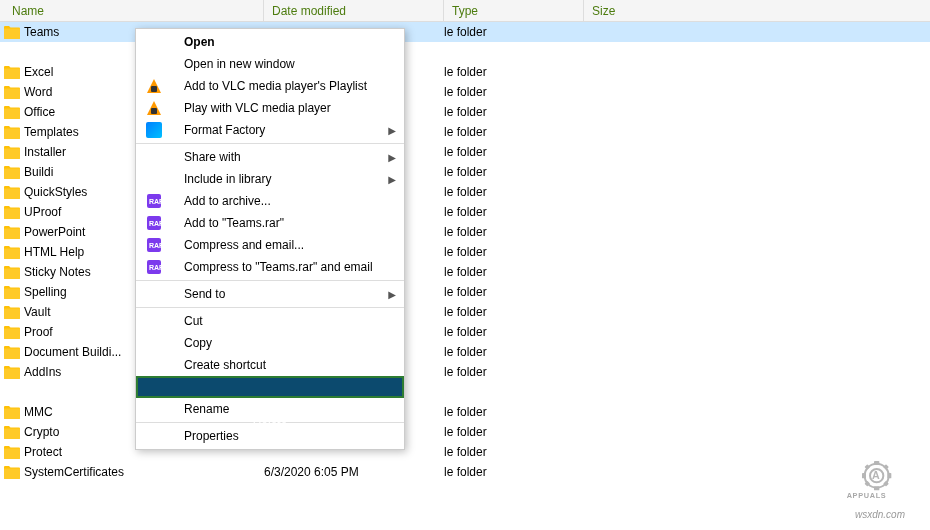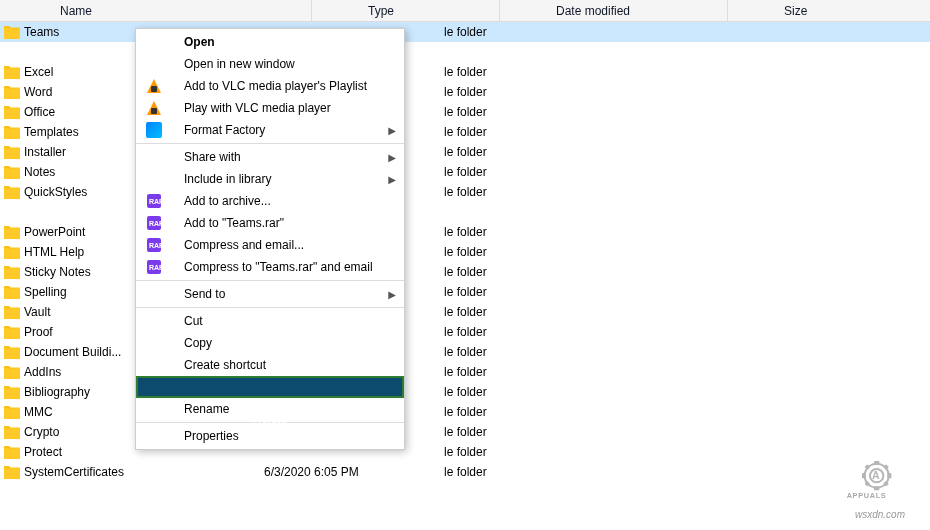--- a/index.html
+++ b/index.html
@@ -25,28 +25,27 @@
     .column-headers {
       display: flex;
       background: #f5f5f5;
       border-bottom: 1px solid #ddd;
       height: 22px;
       align-items: center;
       padding-left: 4px;
     }
 
     .col-header {
-      color: #0f172a;
+      color: #4d7c0f;
       font-size: 12px;
       padding: 0 8px;
       border-right: 1px solid #ddd;
       height: 100%;
       display: flex;
       align-items: center;
-      margin-left: 48px;
     }
 
     .col-name { width: 260px; }
     .col-date { width: 180px; }
     .col-type { width: 140px; }
     .col-size { width: 100px; border-right: none; }
 
     
     .file-list {
       overflow-y: auto;
@@ -184,22 +183,22 @@
       background: #ddd;
       margin: 2px 0;
     }
   </style>
 </head>
 <body>
 
 <div class="explorer-window">
   <div class="column-headers">
     <div class="col-header col-name">Name</div>
+    <div class="col-header col-date">Date modified</div>
     <div class="col-header col-type">Type</div>
-    <div class="col-header col-date">Date modified</div>
     <div class="col-header col-size">Size</div>
   </div>
 
   <div class="file-list" id="file-list">
   <div class="file-row selected">
         <div class="col-name">
           <span class="folder-icon"><svg viewBox="0 0 16 14" xmlns="http://www.w3.org/2000/svg">
     <path d="M0 2 Q0 1 1 1 L5 1 L6.5 2.5 L15 2.5 Q16 2.5 16 3.5 L16 13 Q16 14 15 14 L1 14 Q0 14 0 13 Z" fill="#ffc107"></path>
     <path d="M0 3.5 L16 3.5 L16 13 Q16 14 15 14 L1 14 Q0 14 0 13 Z" fill="#ffca28"></path>
   </svg></span>
@@ -273,39 +272,46 @@
         <div class="col-date"></div>
         <div class="col-type">le folder</div>
         <div class="col-size"></div>
       </div>
       <div class="file-row">
         <div class="col-name">
           <span class="folder-icon"><svg viewBox="0 0 16 14" xmlns="http://www.w3.org/2000/svg">
     <path d="M0 2 Q0 1 1 1 L5 1 L6.5 2.5 L15 2.5 Q16 2.5 16 3.5 L16 13 Q16 14 15 14 L1 14 Q0 14 0 13 Z" fill="#ffc107"></path>
     <path d="M0 3.5 L16 3.5 L16 13 Q16 14 15 14 L1 14 Q0 14 0 13 Z" fill="#ffca28"></path>
   </svg></span>
-          <span>Notes</span>
+          <span>Buildi</span>
         </div>
         <div class="col-date"></div>
         <div class="col-type">le folder</div>
         <div class="col-size"></div>
       </div>
       <div class="file-row">
         <div class="col-name">
           <span class="folder-icon"><svg viewBox="0 0 16 14" xmlns="http://www.w3.org/2000/svg">
     <path d="M0 2 Q0 1 1 1 L5 1 L6.5 2.5 L15 2.5 Q16 2.5 16 3.5 L16 13 Q16 14 15 14 L1 14 Q0 14 0 13 Z" fill="#ffc107"></path>
     <path d="M0 3.5 L16 3.5 L16 13 Q16 14 15 14 L1 14 Q0 14 0 13 Z" fill="#ffca28"></path>
   </svg></span>
           <span>QuickStyles</span>
         </div>
         <div class="col-date"></div>
         <div class="col-type">le folder</div>
         <div class="col-size"></div>
       </div>
       <div class="file-row">
+        <div class="col-name">
+          <span class="folder-icon"><svg viewBox="0 0 16 14" xmlns="http://www.w3.org/2000/svg">
+    <path d="M0 2 Q0 1 1 1 L5 1 L6.5 2.5 L15 2.5 Q16 2.5 16 3.5 L16 13 Q16 14 15 14 L1 14 Q0 14 0 13 Z" fill="#ffc107"></path>
+    <path d="M0 3.5 L16 3.5 L16 13 Q16 14 15 14 L1 14 Q0 14 0 13 Z" fill="#ffca28"></path>
+  </svg></span>
+          <span>UProof</span>
+        </div>
         <div class="col-date"></div>
         <div class="col-type">le folder</div>
         <div class="col-size"></div>
       </div>
       <div class="file-row">
         <div class="col-name">
           <span class="folder-icon"><svg viewBox="0 0 16 14" xmlns="http://www.w3.org/2000/svg">
     <path d="M0 2 Q0 1 1 1 L5 1 L6.5 2.5 L15 2.5 Q16 2.5 16 3.5 L16 13 Q16 14 15 14 L1 14 Q0 14 0 13 Z" fill="#ffc107"></path>
     <path d="M0 3.5 L16 3.5 L16 13 Q16 14 15 14 L1 14 Q0 14 0 13 Z" fill="#ffca28"></path>
   </svg></span>
@@ -393,27 +399,20 @@
     <path d="M0 2 Q0 1 1 1 L5 1 L6.5 2.5 L15 2.5 Q16 2.5 16 3.5 L16 13 Q16 14 15 14 L1 14 Q0 14 0 13 Z" fill="#ffc107"></path>
     <path d="M0 3.5 L16 3.5 L16 13 Q16 14 15 14 L1 14 Q0 14 0 13 Z" fill="#ffca28"></path>
   </svg></span>
           <span>AddIns</span>
         </div>
         <div class="col-date"></div>
         <div class="col-type">le folder</div>
         <div class="col-size"></div>
       </div>
       <div class="file-row">
-        <div class="col-name">
-          <span class="folder-icon"><svg viewBox="0 0 16 14" xmlns="http://www.w3.org/2000/svg">
-    <path d="M0 2 Q0 1 1 1 L5 1 L6.5 2.5 L15 2.5 Q16 2.5 16 3.5 L16 13 Q16 14 15 14 L1 14 Q0 14 0 13 Z" fill="#ffc107"></path>
-    <path d="M0 3.5 L16 3.5 L16 13 Q16 14 15 14 L1 14 Q0 14 0 13 Z" fill="#ffca28"></path>
-  </svg></span>
-          <span>Bibliography</span>
-        </div>
         <div class="col-date"></div>
         <div class="col-type">le folder</div>
         <div class="col-size"></div>
       </div>
       <div class="file-row">
         <div class="col-name">
           <span class="folder-icon"><svg viewBox="0 0 16 14" xmlns="http://www.w3.org/2000/svg">
     <path d="M0 2 Q0 1 1 1 L5 1 L6.5 2.5 L15 2.5 Q16 2.5 16 3.5 L16 13 Q16 14 15 14 L1 14 Q0 14 0 13 Z" fill="#ffc107"></path>
     <path d="M0 3.5 L16 3.5 L16 13 Q16 14 15 14 L1 14 Q0 14 0 13 Z" fill="#ffca28"></path>
   </svg></span>

